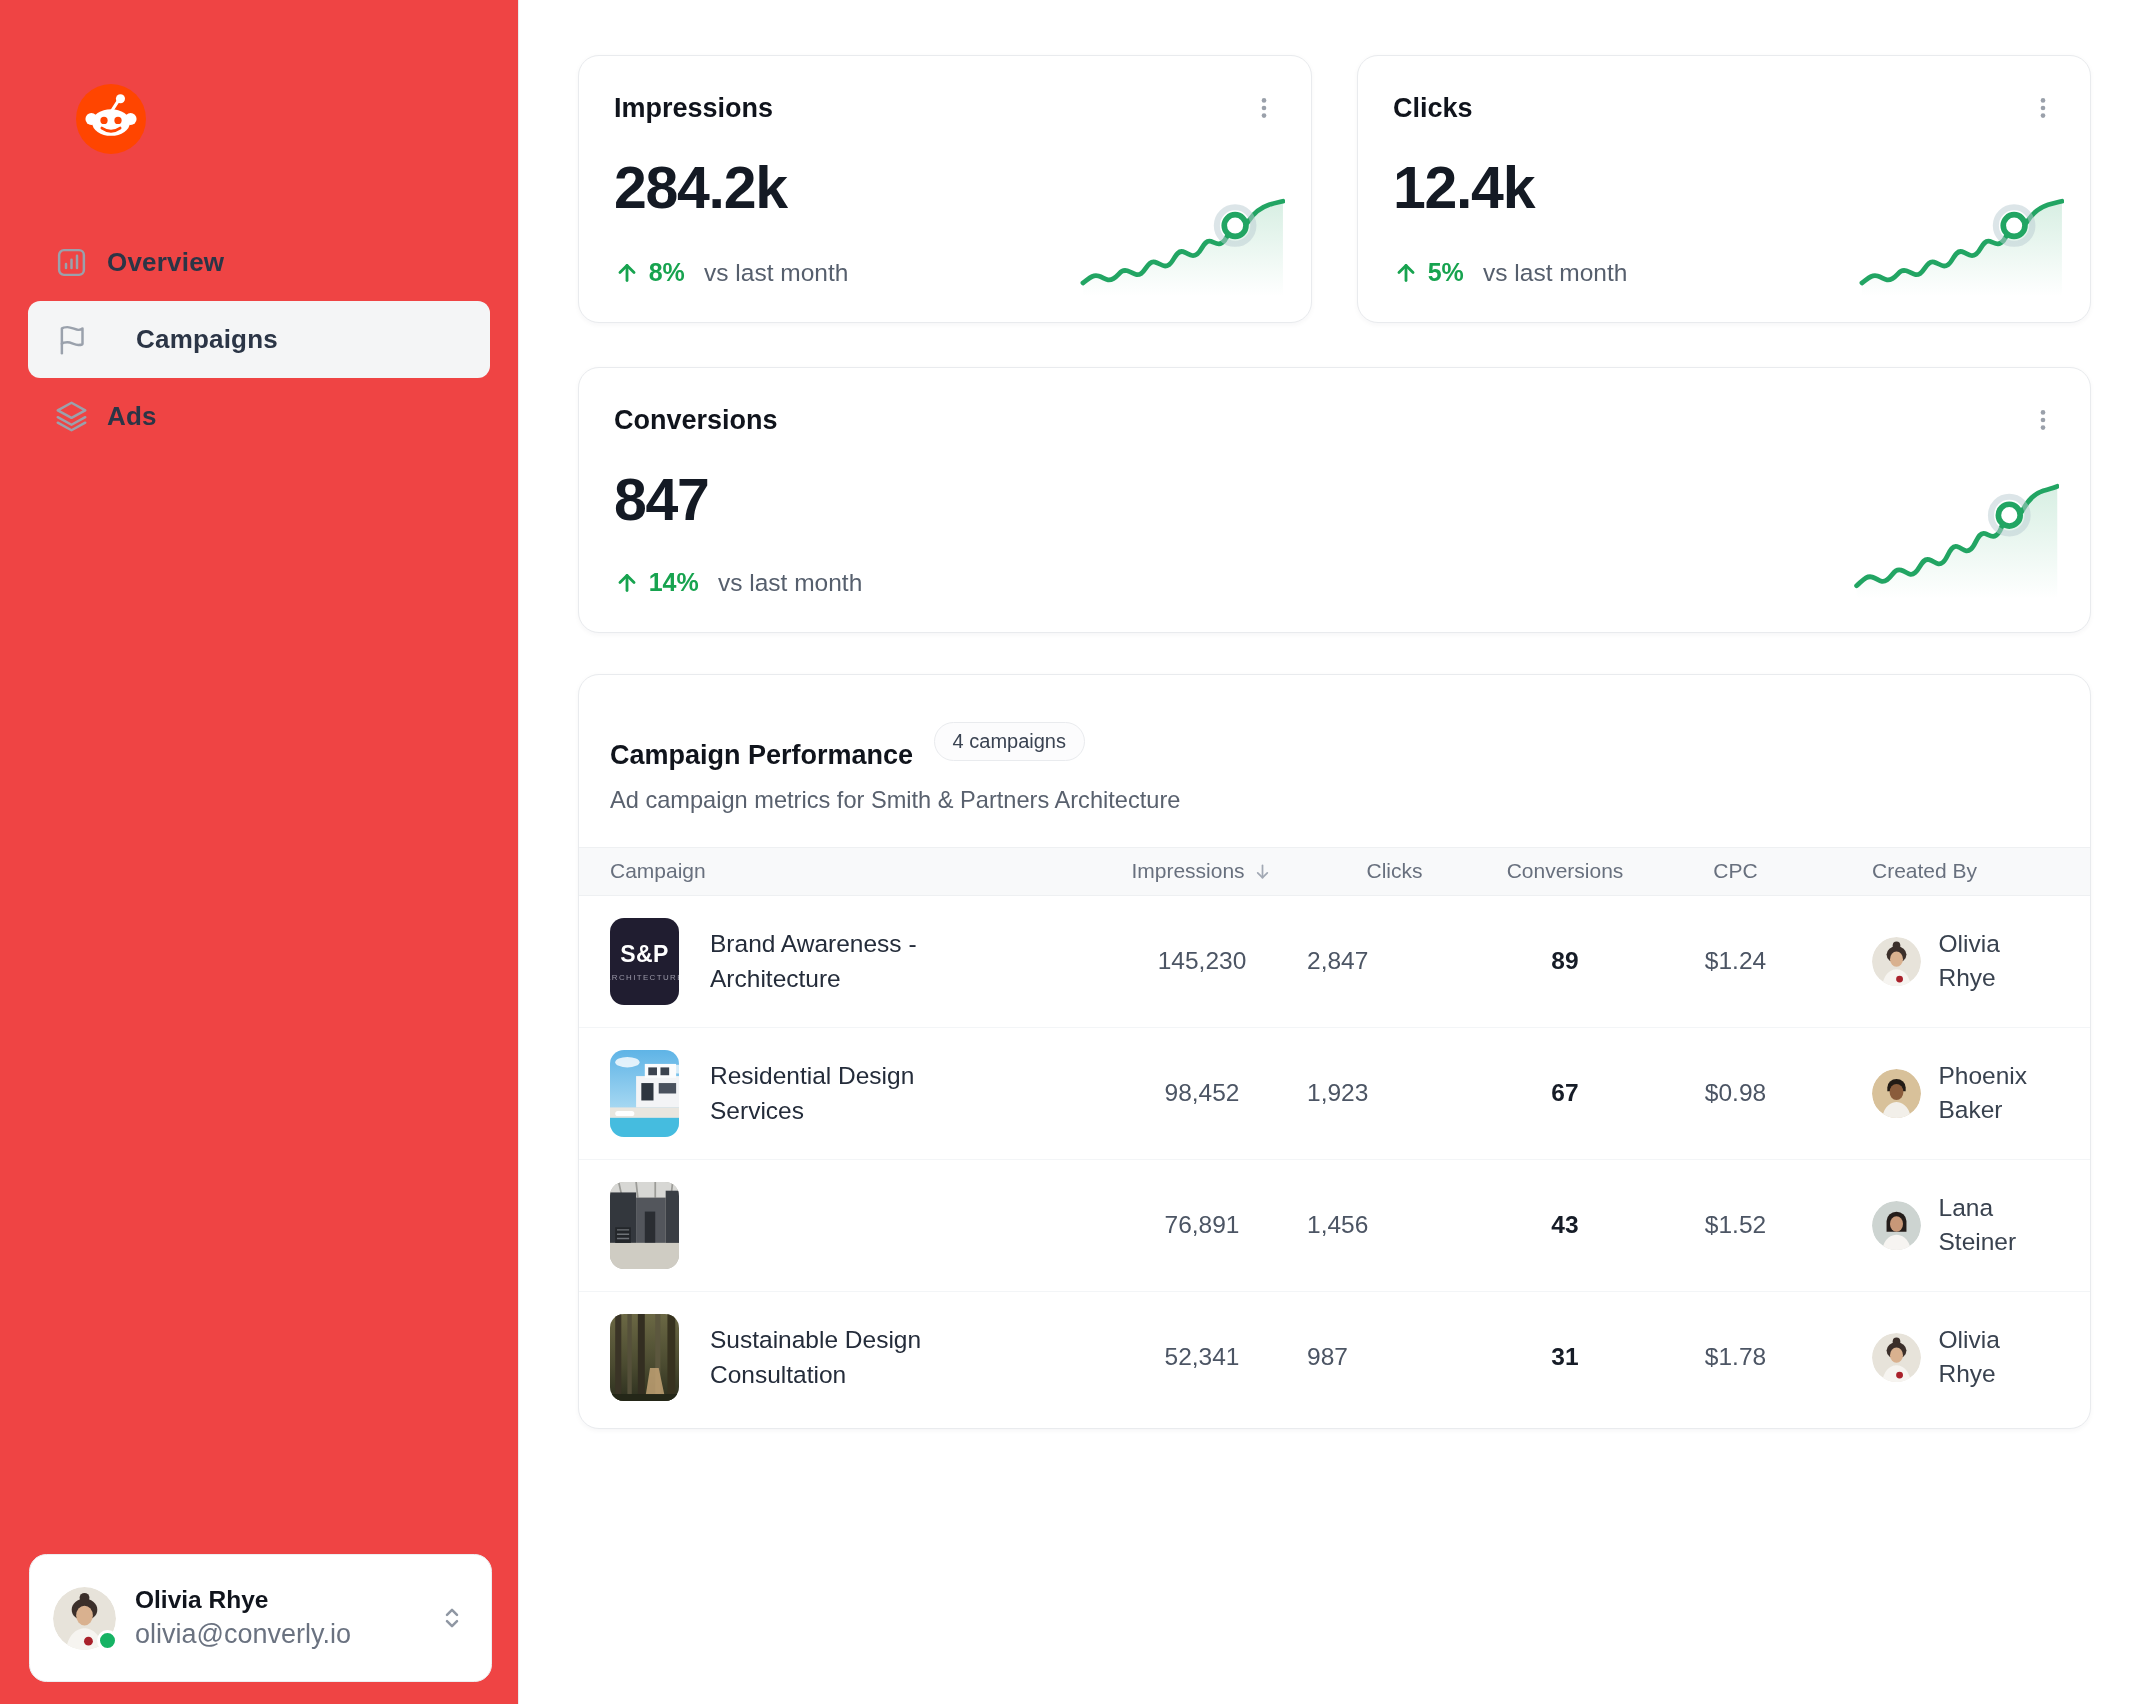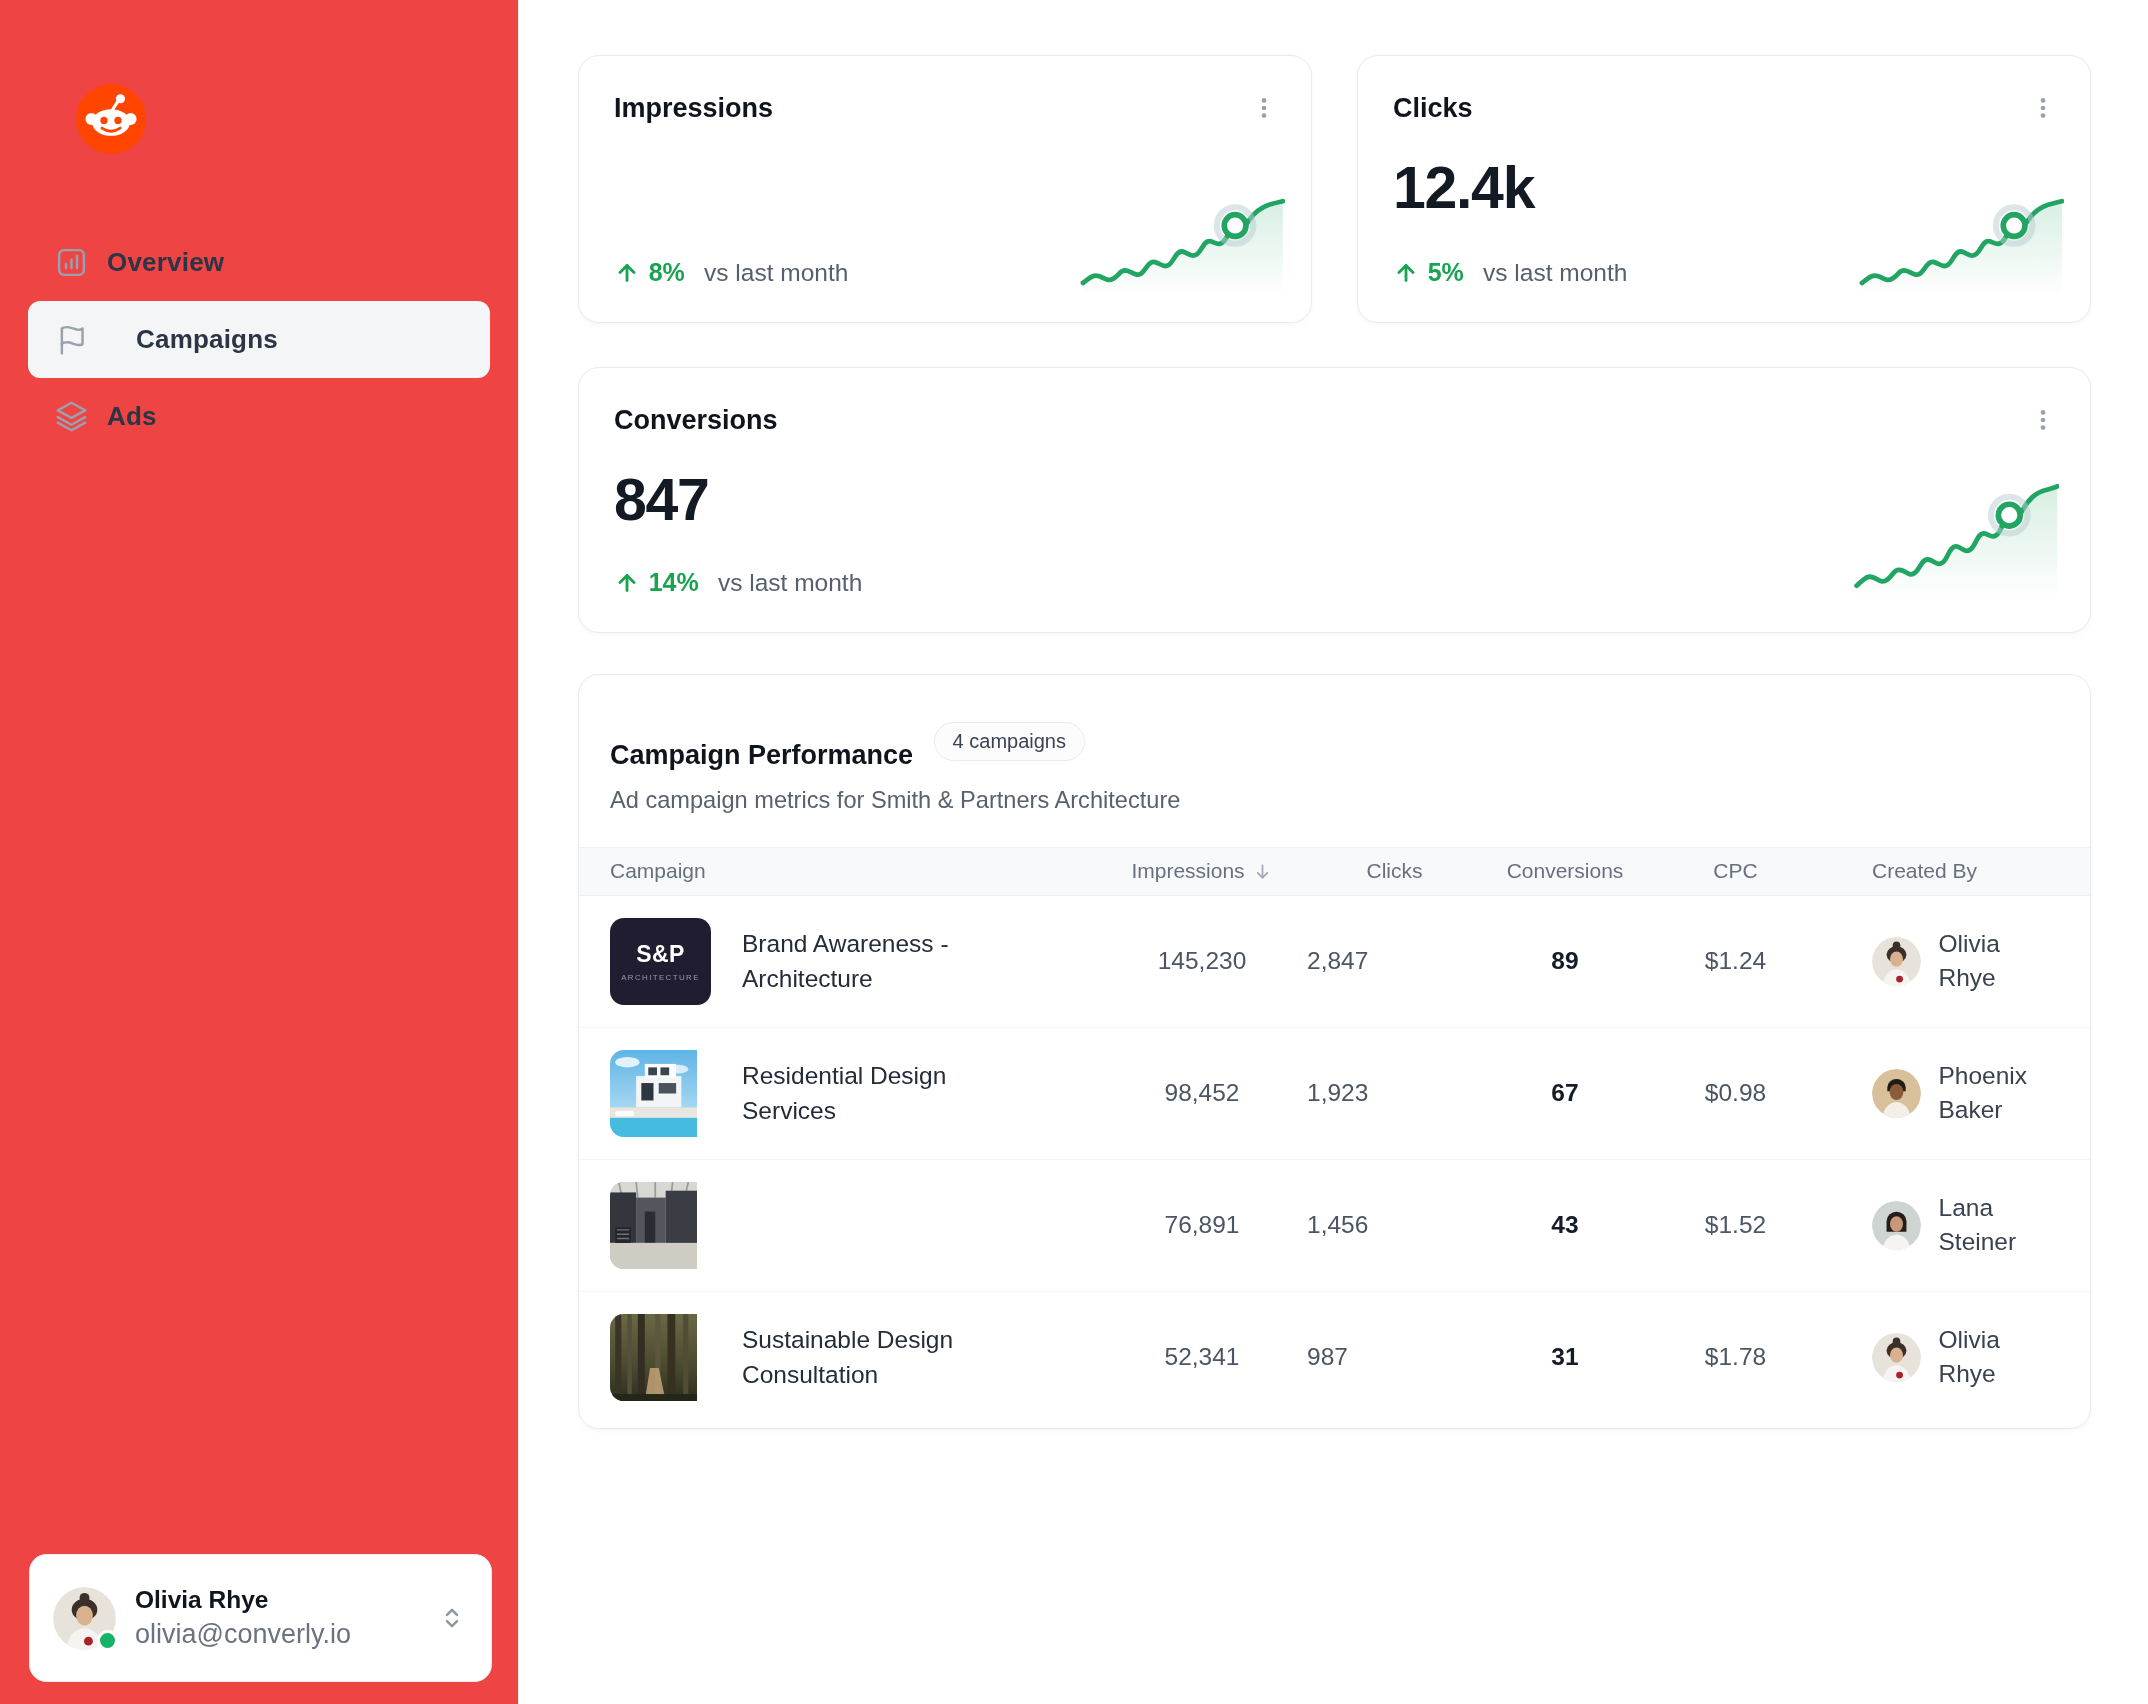--- a/index.html
+++ b/index.html
@@ -51,21 +51,21 @@
   .th { font-size:21px; font-weight:500; color:#68707e; }
   .th-campaign { flex:1 1 489px; text-align:left; }
   .th-imps { flex:0 0 210px; text-align:center; display:flex; align-items:center; justify-content:center; gap:7px; cursor:pointer; }
   .th-clicks { flex:0 0 175px; text-align:center; }
   .th-conv { flex:0 0 166px; text-align:center; }
   .th-cpc { flex:0 0 175px; text-align:center; }
   .th-created { flex:0 0 236px; text-align:left; padding-left:49px; }
   .row { display:flex; align-items:center; padding:22px 31px; min-height:131px; border-bottom:1.7px solid #f3f5f7; cursor:pointer; }
   .row:last-child { border-bottom:none; }
   .cell-campaign { flex:1 1 489px; display:flex; align-items:center; gap:31px; }
-  .thumb { width:101px; height:87px; border-radius:14px; overflow:hidden; flex:0 0 auto; }
+  .thumb { width:69px; height:87px; border-radius:14px; overflow:hidden; flex:0 0 auto; }
   .sp-thumb { background:#201d30; display:flex; flex-direction:column; align-items:center; justify-content:center; gap:5.2px; }
   .sp-thumb .sp-t { color:#fff; font-size:23px; font-weight:700; letter-spacing:0.4px; }
   .sp-thumb .sp-s { color:#9b99a8; font-size:7.9px; letter-spacing:1.4px; font-weight:500; }
   .camp-name { font-size:24.5px; font-weight:500; color:#242c3a; line-height:1.45; max-width:262px; }
   .cell-imps { flex:0 0 210px; text-align:center; font-size:24.5px; color:#4c5564; }
   .cell-clicks { flex:0 0 175px; text-align:left; font-size:24.5px; color:#4c5564; }
   .cell-conv { flex:0 0 166px; text-align:center; font-size:24.5px; font-weight:700; color:#161c27; }
   .cell-cpc { flex:0 0 175px; text-align:center; font-size:24.5px; color:#4c5564; }
   .cell-created { flex:0 0 236px; display:flex; align-items:center; gap:17.5px; padding-left:49px; }
   .cb-name { font-size:24.5px; color:#39424f; line-height:1.4; max-width:122px; }
@@ -156,20 +156,21 @@
 
       <section class="card stat-card">
         <h3 class="stat-title">Impressions</h3>
         <button class="kebab-btn">
           <svg viewBox="0 0 24 24" width="28" height="28">
             <circle cx="12" cy="5.5" r="2" fill="#9aa0aa"></circle>
               <circle cx="12" cy="12" r="2" fill="#9aa0aa"></circle>
               <circle cx="12" cy="18.5" r="2" fill="#9aa0aa"></circle>
           </svg>
         </button>
+        <div class="stat-value">284.2k</div>
         <div class="stat-change">
           <svg viewBox="0 0 24 24" width="26" height="26" fill="none" stroke="#17a34f" stroke-width="2.6" stroke-linecap="round" stroke-linejoin="round">
             <path d="M12 19V5"></path>
               <path d="m5.5 11.5 6.5-6.5 6.5 6.5"></path>
           </svg>
           <span class="chg-pct">8%</span>
           <span class="chg-suffix">vs last month</span>
         </div>
         <svg class="spark" width="205" height="100" viewBox="0 0 235 115">
           <defs>

